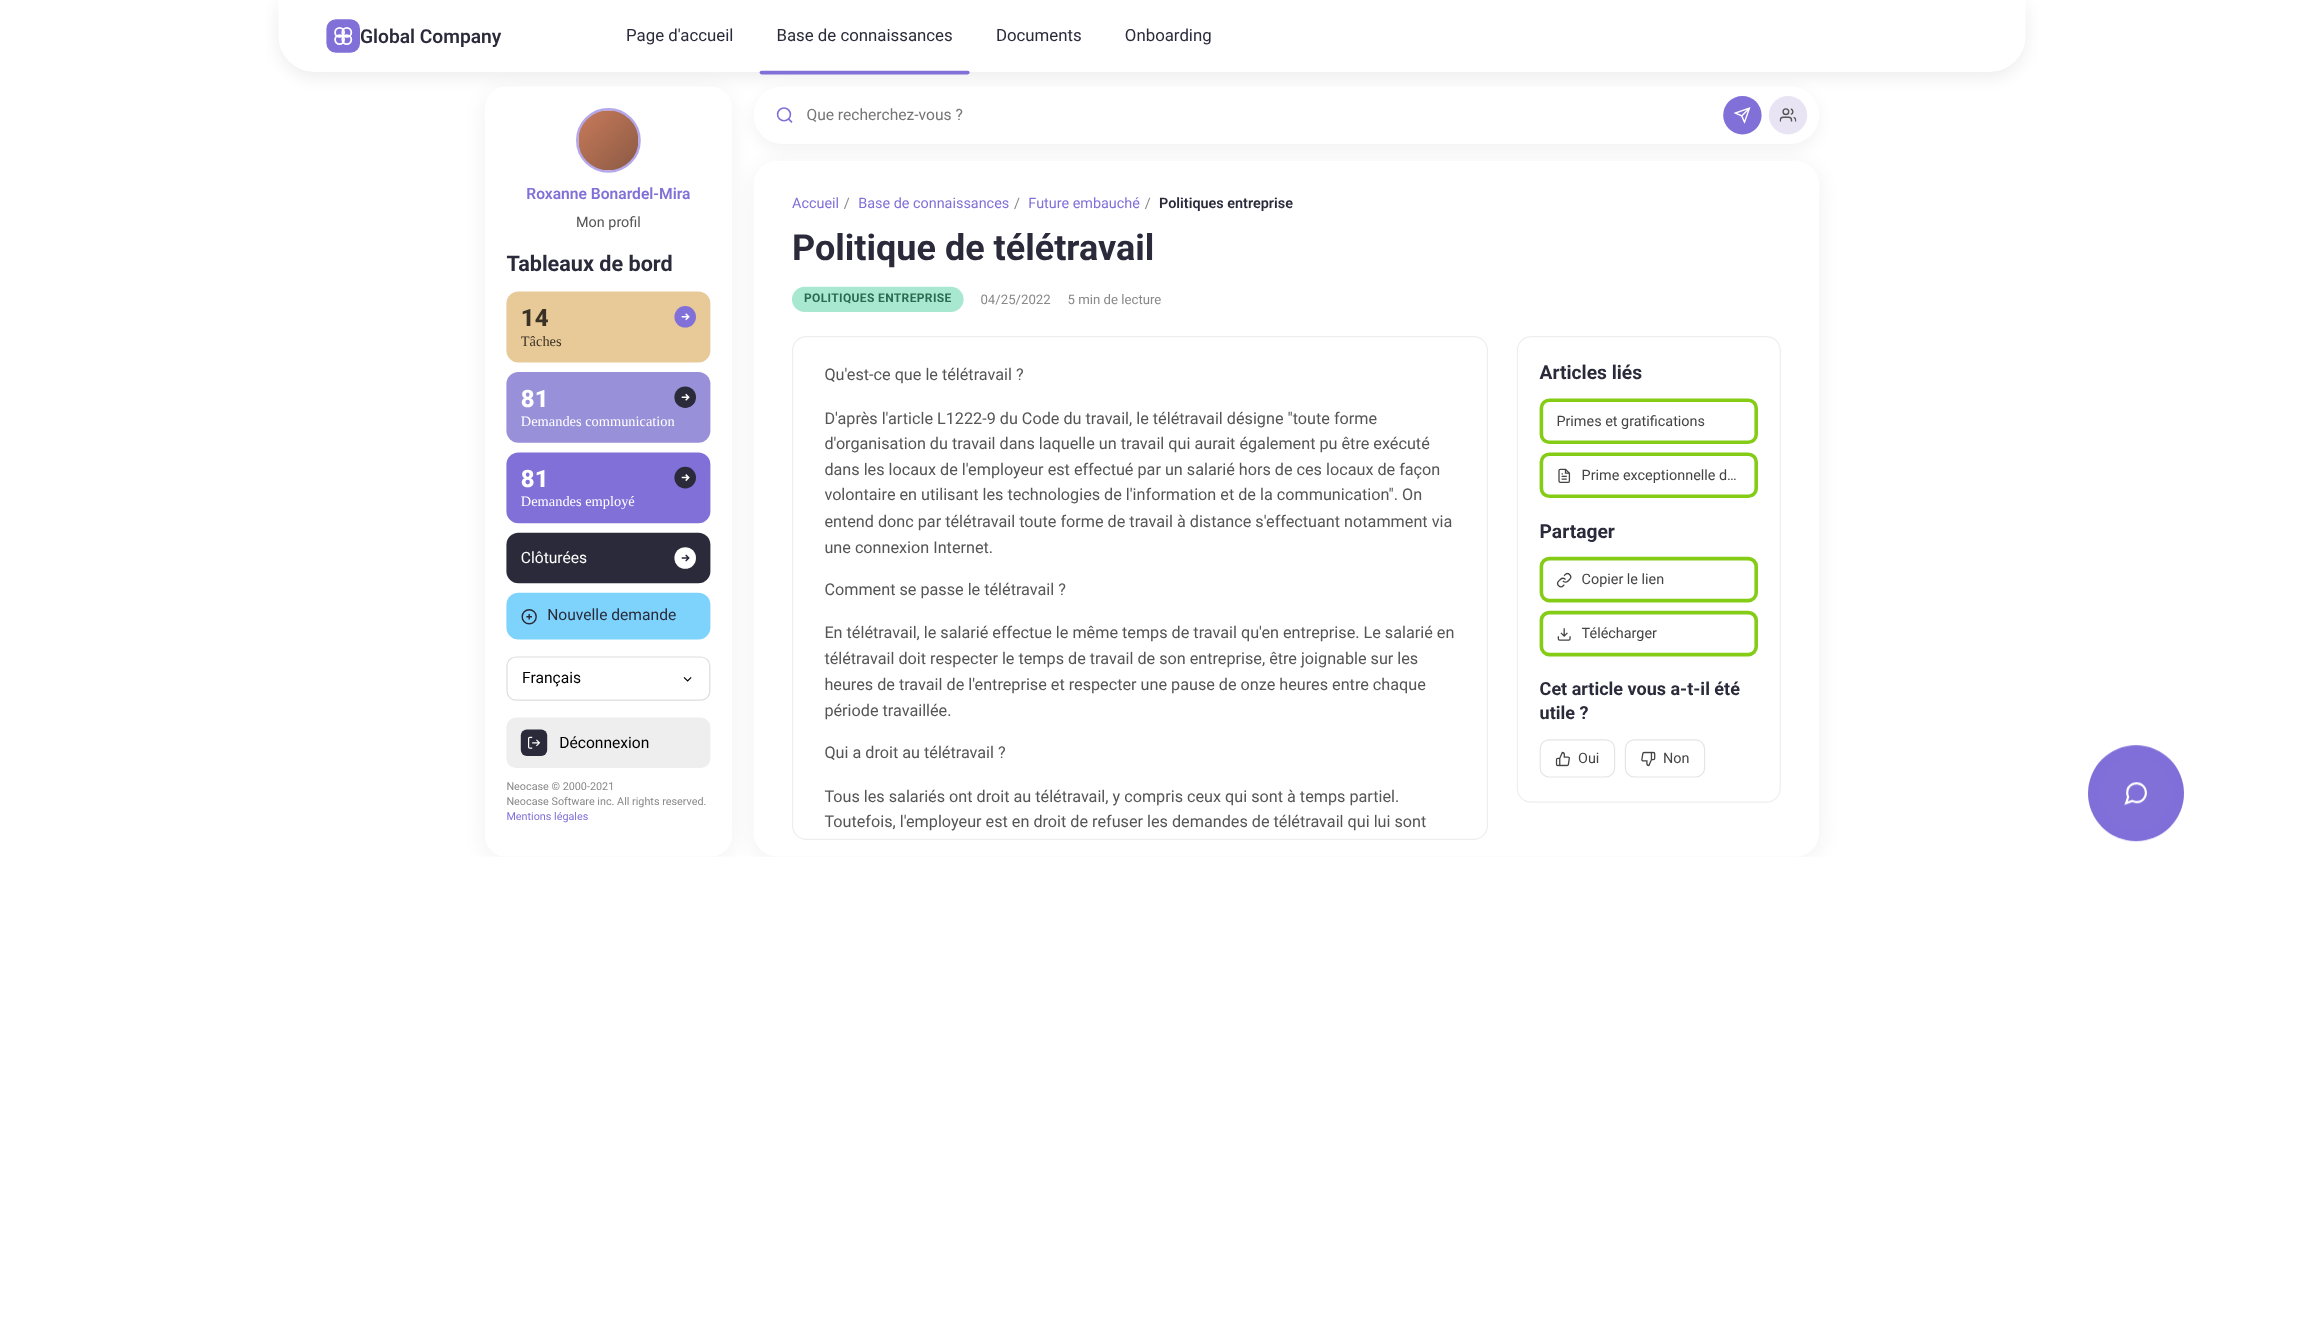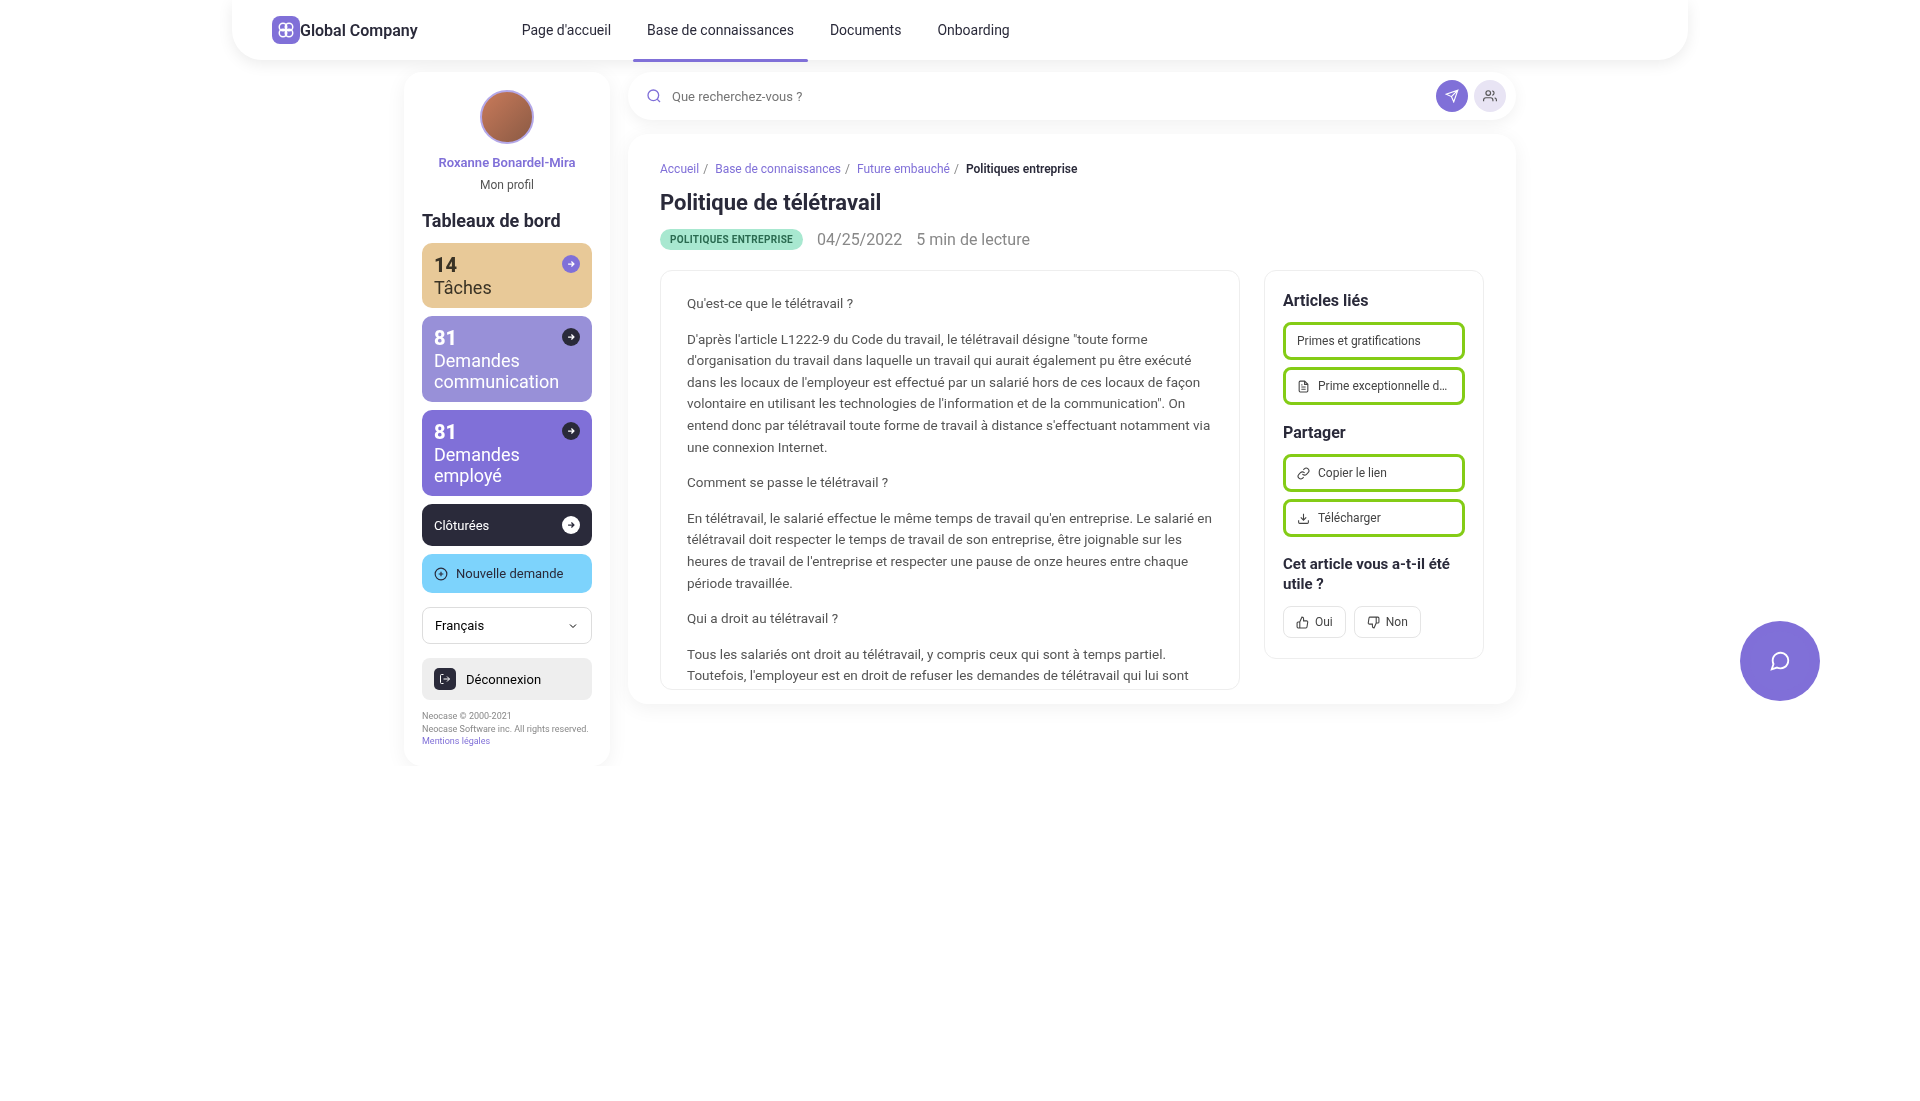--- a/index.html
+++ b/index.html
@@ -39,21 +39,21 @@
     .profile { text-align: center; margin-bottom: 18px; }
     .avatar { width: 54px; height: 54px; border-radius: 50%; margin: 0 auto 10px; border: 2px solid #b4a8e8; background: linear-gradient(135deg, #c97a5a, #8a5a44); }
     .username { color: #8070d8; font-weight: 600; font-size: 13px; line-height: 1.4; }
     .profile-link { font-size: 12px; color: #555; margin-top: 6px; }
     
     .section-title { font-size: 18px; font-weight: 700; color: #2a2a3a; margin-bottom: 12px; }
     
     .dash-cards { display: flex; flex-direction: column; gap: 8px; margin-bottom: 14px; }
     .dash-card { border-radius: 10px; padding: 10px 12px; position: relative; cursor: pointer; }
     .dash-card .num { font-size: 20px; font-weight: 800; }
-    .dash-card .label { font-size: 18px; }
+    .dash-card .label { font-size: 12px; font-family: Liberation Serif, serif; }
     .dash-card .arrow { position: absolute; right: 12px; top: 12px; width: 18px; height: 18px; border-radius: 50%; display: flex; align-items: center; justify-content: center; }
     .card-tan { background: #e8c998; color: #3a3325; }
     .card-tan .arrow { background: #8070d8; color: #fff; }
     .card-purple-light { background: #9890d8; color: #fff; }
     .card-purple-light .arrow { background: #2a2a3a; color: #fff; }
     .card-purple { background: #8070d8; color: #fff; }
     .card-purple .arrow { background: #2a2a3a; color: #fff; }
     .card-dark { background: #2a2a3a; color: #fff; display: flex; align-items: center; justify-content: space-between; padding: 12px; }
     .card-dark .arrow { background: #fff; color: #2a2a3a; position: static; }
     .card-teal { background: #7dd3fc; color: #2a2a3a; display: flex; align-items: center; gap: 8px; padding: 12px; border-radius: 10px; font-size: 13px; }
@@ -84,24 +84,24 @@
     
     .content-card {
       background: #fff;
       border-radius: 20px;
       box-shadow: 0 4px 20px rgba(0,0,0,0.06);
       padding: 28px 32px 14px;
     }
     .breadcrumb { font-size: 12px; color: #8070d8; margin-bottom: 14px; }
     .breadcrumb .sep { color: #888; margin: 0 4px; }
     .breadcrumb .current { color: #2a2a3a; font-weight: 600; }
-    .article-title { font-size: 22px; font-weight: 700; color: #2a2a3a; margin-bottom: 14px; }
+    .article-title { font-size: 30px; font-weight: 700; color: #2a2a3a; margin-bottom: 14px; }
     .meta { display: flex; align-items: center; gap: 14px; margin-bottom: 20px; }
     .tag { background: #a8e8d0; color: #2a6a50; font-size: 10px; font-weight: 700; padding: 5px 10px; border-radius: 12px; letter-spacing: 0.3px; }
-    .meta-text { font-size: 16px; color: #888; }
+    .meta-text { font-size: 11px; color: #888; }
     
     .article-row { display: flex; gap: 24px; }
     .article-body {
       flex: 1;
       border: 1px solid #eee;
       border-radius: 12px;
       padding: 22px 26px;
       font-size: 13.5px;
       line-height: 1.6;
       color: #555;

